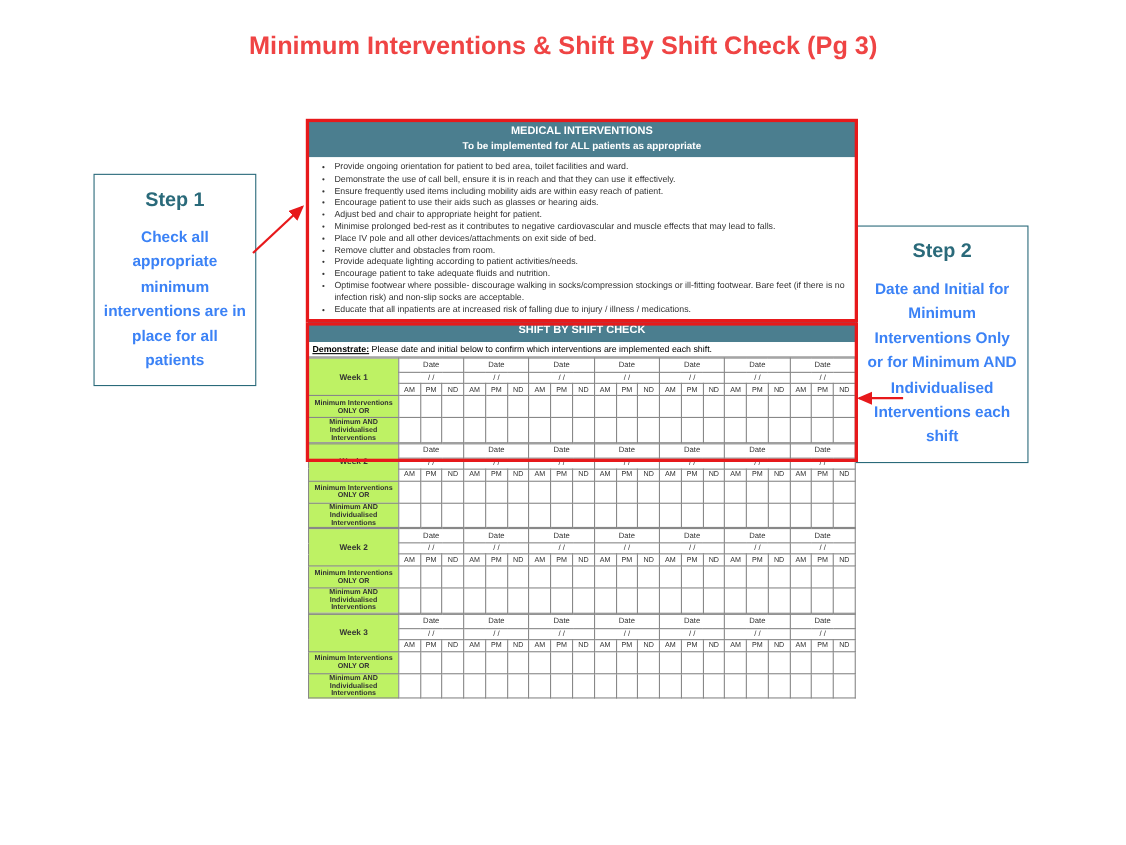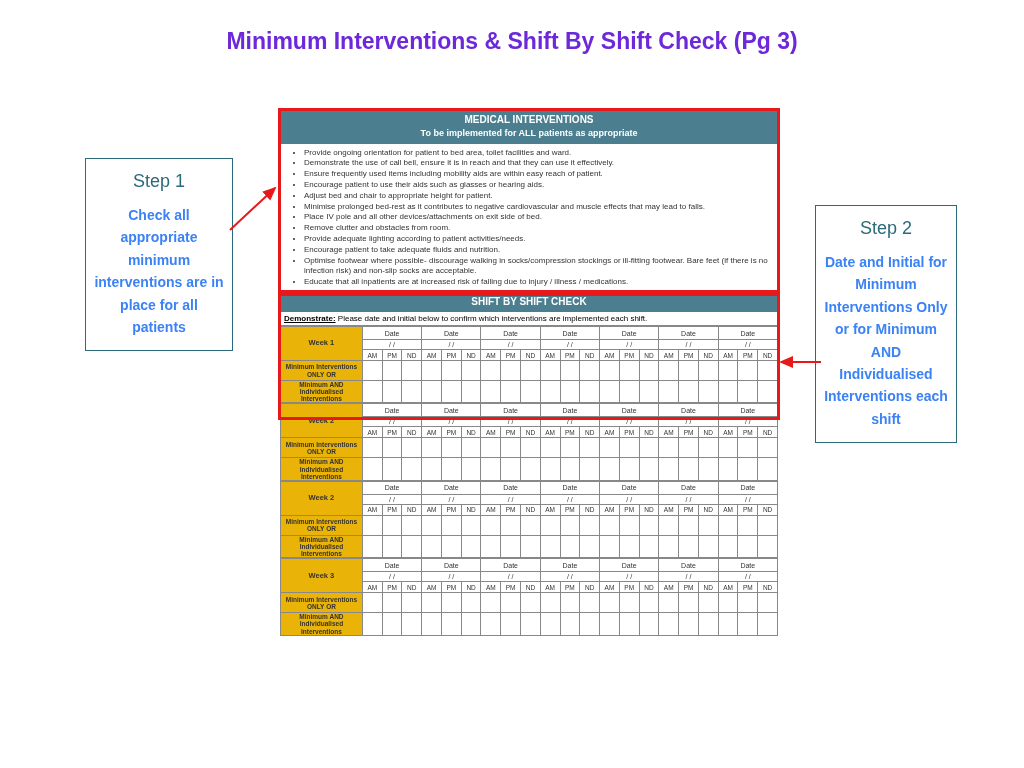--- a/index.html
+++ b/index.html
@@ -6,46 +6,46 @@
   body {
     width: 1024px;
     height: 768px;
     background: #fff;
     font-family: Arial, sans-serif;
     position: relative;
     overflow: hidden;
   }
   .page-title {
     text-align: center;
-    color: #6d28d9;
+    color: #ef4444;
     font-size: 23px;
     font-weight: bold;
     margin-top: 28px;
   }
   .step-box {
     position: absolute;
     border: 1.5px solid #2a6a7a;
     background: #fff;
     padding: 12px 8px;
     text-align: center;
   }
   .step-box.left {
     left: 85px;
     top: 158px;
     width: 148px;
   }
   .step-box.right {
-    left: 815px;
+    left: 778px;
     top: 205px;
-    width: 142px;
+    width: 157px;
   }
   .step-title {
     color: #2a6a7a;
     font-size: 18px;
-    font-weight: normal;
+    font-weight: bold;
     margin-bottom: 12px;
   }
   .step-body {
     color: #3b82f6;
     font-size: 14px;
     font-weight: bold;
     line-height: 1.6;
   }
   .form-area {
     position: absolute;
@@ -108,21 +108,21 @@
     font-size: 7px;
     color: #333;
   }
   .week-table td, .week-table th {
     border: 1px solid #888;
     text-align: center;
     vertical-align: middle;
     padding: 0;
   }
   .row-label {
-    background: #eab308;
+    background: #bef264;
     font-size: 7.5px;
     font-weight: bold;
     width: 82px;
     height: 26px;
     line-height: 1.1;
     padding: 2px;
   }
   .row-label.small { font-size: 6.5px; height: 20px; }
   .date-cell { height: 13px; font-size: 7px; }
   .slash-cell { height: 10px; font-size: 7px; }

